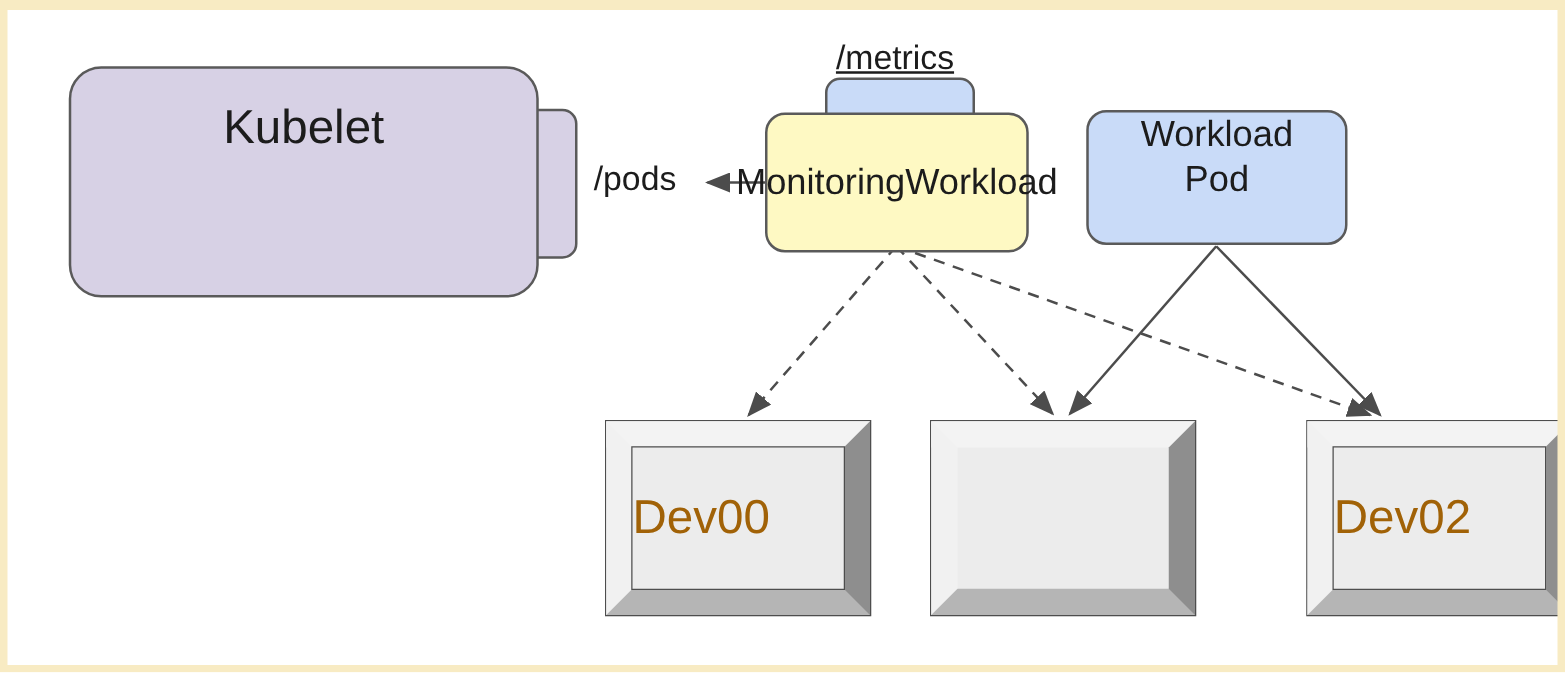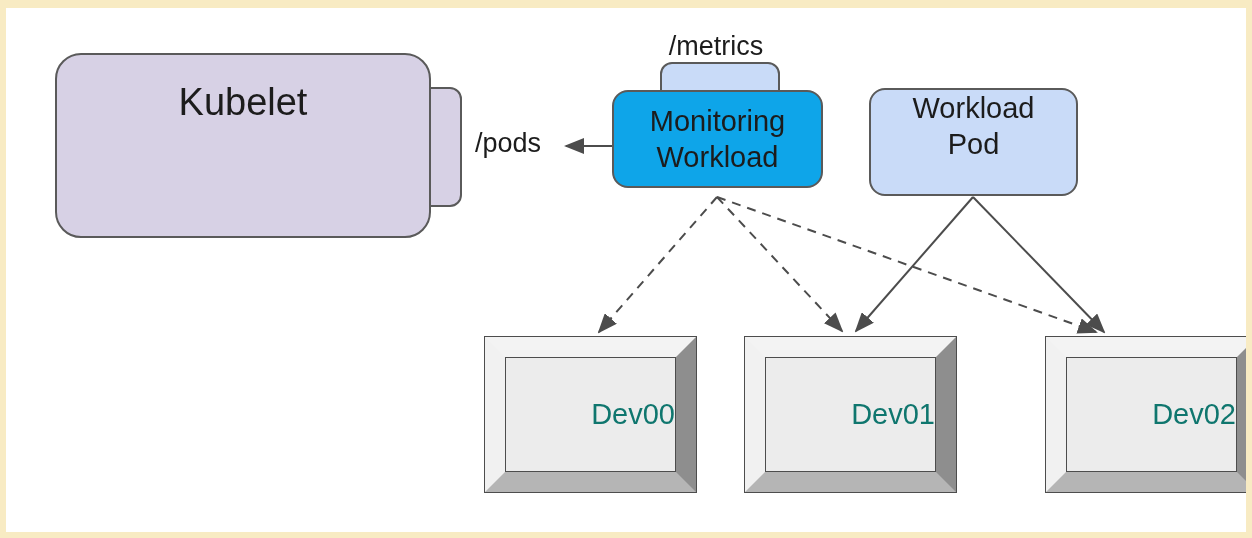--- a/index.html
+++ b/index.html
@@ -41,46 +41,46 @@
     z-index:1;
   }
   
   #metrics-tab{
     left:660px;top:62px;width:120px;height:44px;
     background:#c9dbf8;
     border-radius:12px 12px 0 0;
     z-index:1;
   }
   #monitoring-box{
-    left:612px;top:90px;width:211px;height:98px;
-    background:#0ea5e9;
+    left:612px;top:90px;width:211px;height:112px;
+    background:#fef9c3;
     border-radius:16px;
     z-index:2;
-    display:flex;flex-direction:column;justify-content:center;align-items:center;
+    display:flex;justify-content:center;align-items:center;
     font-size:29px;line-height:36px;
     text-align:center;
   }
   
   #workload-box{
     left:869px;top:88px;width:209px;height:108px;
     background:#c9dbf8;
     border-radius:16px;
     z-index:2;
     display:flex;flex-direction:column;justify-content:flex-start;align-items:center;
     font-size:29px;line-height:36px;
     text-align:center;
   }
   .edge-label{
     position:absolute;
     color:#1c1c1c;
     font-size:27px;
     text-align:center;
     z-index:3;
   }
-  #metrics-label{left:640px;top:31px;width:152px;}
+  #metrics-label{left:640px;top:31px;width:152px;text-decoration:underline;}
   #pods-label{left:468px;top:128px;width:80px;}
   
   .device{
     position:absolute;
     width:213px;height:157px;
     top:336px;
     box-sizing:border-box;
     border:1px solid #4d4d4d;
     z-index:2;
     background:#ececec;
@@ -90,22 +90,22 @@
     box-sizing:border-box;
     border-style:solid;
     border-width:21px;
     border-color:#f3f3f3 #8e8e8e #b5b5b5 #f1f1f1;
   }
   .device .face{
     position:absolute;inset:20px;
     box-sizing:border-box;
     border:1px solid #4d4d4d;
     background:#ececec;
-    display:flex;justify-content:flex-end;align-items:center;
-    font-size:29px;color:#0f766e;
+    display:flex;justify-content:flex-start;align-items:center;
+    font-size:38px;color:#a16207;
   }
   #dev0{left:484px;}
   #dev1{left:744px;}
   #dev2{left:1045px;}
   
   #edges{
     position:absolute;inset:0;
     width:1252px;height:538px;
     z-index:1;
   }
@@ -153,23 +153,20 @@
   </div>
 
   <div class="device" id="dev0">
     <div class="bevel"></div>
     <div class="face">
       <span>Dev00</span>
     </div>
   </div>
   <div class="device" id="dev1">
     <div class="bevel"></div>
-    <div class="face">
-      <span>Dev01</span>
-    </div>
   </div>
   <div class="device" id="dev2">
     <div class="bevel"></div>
     <div class="face">
       <span>Dev02</span>
     </div>
   </div>
 
   <div id="frame"></div>
 </div>

